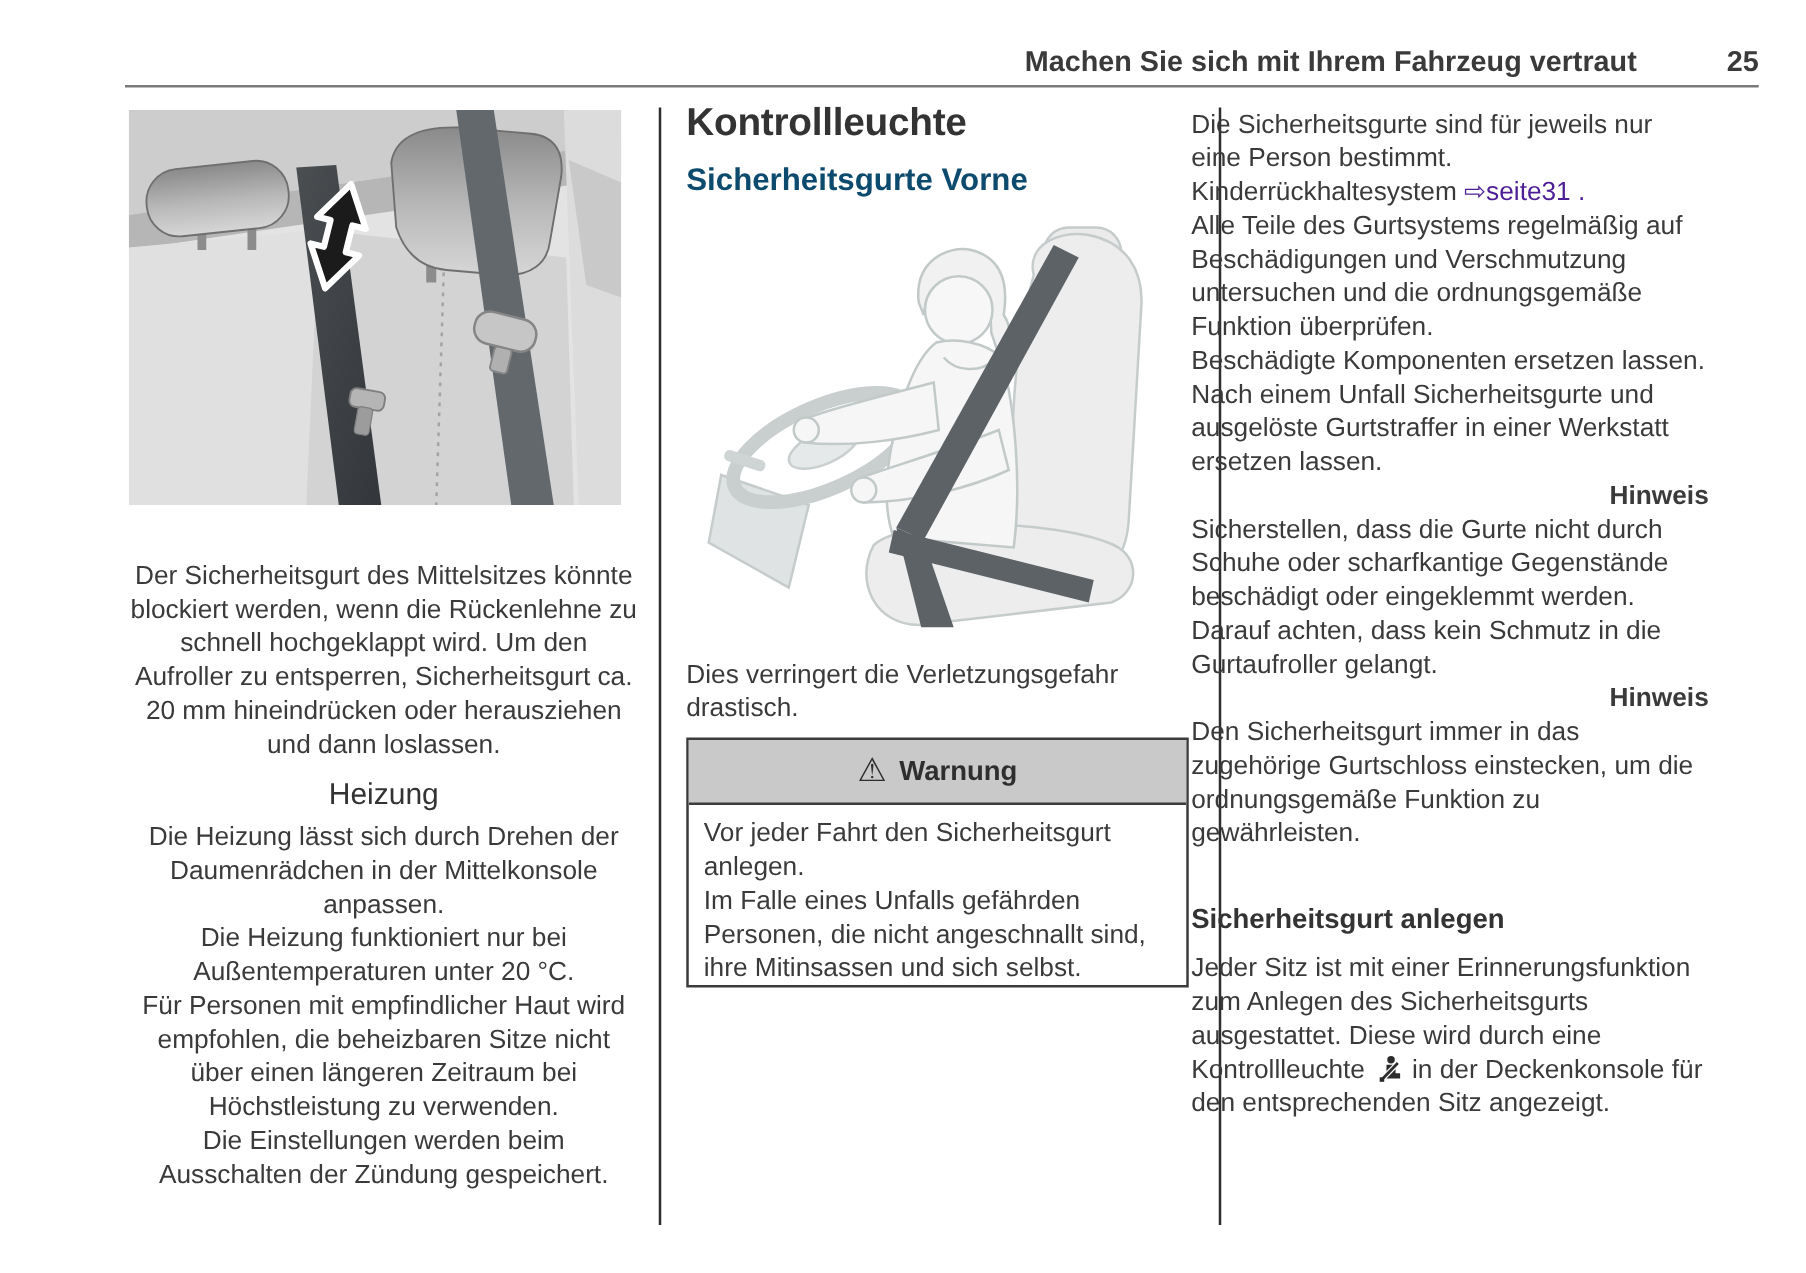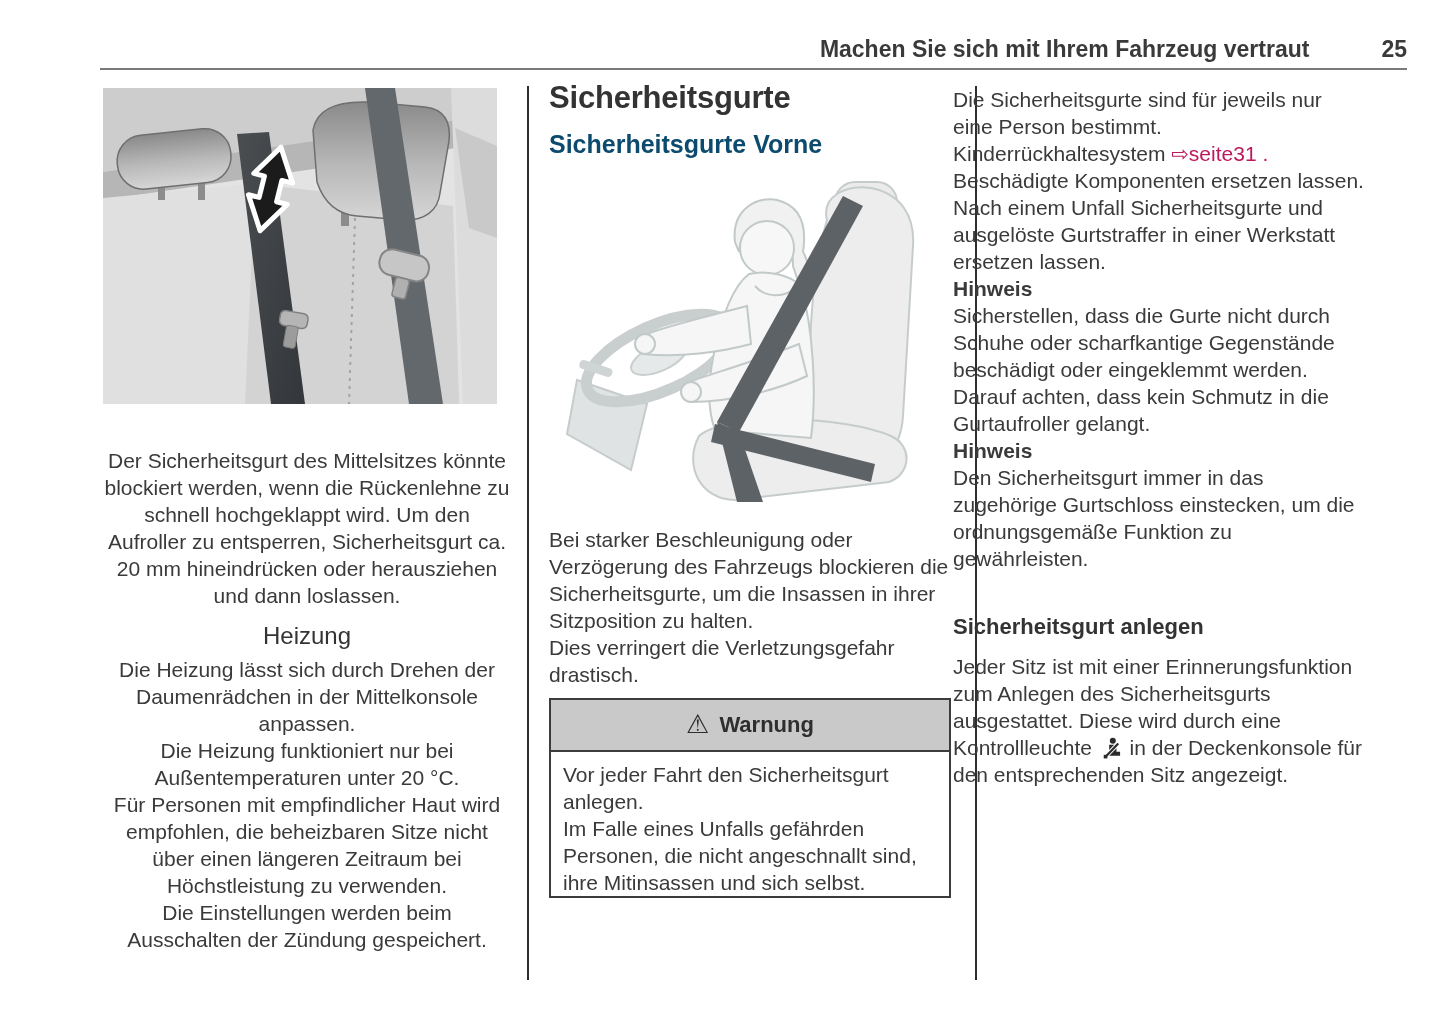--- a/index.html
+++ b/index.html
@@ -37,25 +37,25 @@
   .warning-box{border:2px solid #3c3c3c;margin-top:10px;}
   .warning-head{
     background:#c9c9c9;border-bottom:2px solid #3c3c3c;
     text-align:center;font-weight:bold;font-size:22px;
     padding:11px 0 12px;color:#2e2e2e;
     display:flex;align-items:center;justify-content:center;gap:10px;
   }
   .warning-tri{font-weight:normal;font-size:26px;line-height:1;position:relative;top:-1px;}
   .warning-body{padding:9px 12px 0;}
   
-  .note-label{font-weight:bold;}
+  .note-label{font-weight:bold;text-align:right;}
   .h-anlegen{font-size:22px;font-weight:bold;margin:41px 0 13px;color:#333;}
   .fasten-para{margin-top:0;}
   .belt-icon{display:inline-block;vertical-align:-4px;margin:0 3px;}
-  .page-ref{color:#be185d;cursor:pointer;}
+  .page-ref{color:#4c1d95;cursor:pointer;}
 </style>
 </head>
 <body>
 
 <div class="page-header">
   <span>Machen Sie sich mit Ihrem Fahrzeug vertraut</span>
   <span>25</span>
 </div>
 <div class="header-rule"></div>
 
@@ -116,21 +116,21 @@
   <p>Der Sicherheitsgurt des Mittelsitzes könnte blockiert werden, wenn die Rückenlehne zu schnell hochgeklappt wird. Um den Aufroller zu entsperren, Sicherheitsgurt ca. 20 mm hineindrücken oder herausziehen und dann loslassen.</p>
 
   <div class="h-heizung">Heizung</div>
   <p>Die Heizung lässt sich durch Drehen der Daumenrädchen in der Mittelkonsole anpassen.</p>
   <p>Die Heizung funktioniert nur bei Außentemperaturen unter 20 °C.</p>
   <p>Für Personen mit empfindlicher Haut wird empfohlen, die beheizbaren Sitze nicht über einen längeren Zeitraum bei Höchstleistung zu verwenden.</p>
   <p>Die Einstellungen werden beim Ausschalten der Zündung gespeichert.</p>
 </div>
 
 <div class="col col2">
-  <div class="mc-title">Sicherheitsgurte</div>
+  <div class="mc-title">Kontrollleuchte</div>
   <div class="mc-subtitle">Sicherheitsgurte Vorne</div>
 
   <svg class="illustration driver-fig" viewBox="0 0 402 334" aria-hidden="true">
     <rect x="0" y="0" width="402" height="334" fill="#ffffff"></rect>
 
     <rect x="286" y="14" width="62" height="50" rx="20" fill="#ebebeb" stroke="#c6cccc" stroke-width="2"></rect>
     <path d="M278,52 C272,28 298,16 322,20 C352,26 366,48 364,78 L354,248 C352,280 336,296 308,294 L268,288 C256,240 258,120 278,52 Z" fill="#ededed" stroke="#c6cccc" stroke-width="2"></path>
     <path d="M150,268 C178,244 298,248 342,268 C364,278 362,306 340,314 L186,332 C152,332 134,298 150,268 Z" fill="#ededed" stroke="#c6cccc" stroke-width="2"></path>
 
     <path d="M28,212 L98,236 L82,302 L18,266 Z" fill="#dfe3e3" stroke="#c6cccc" stroke-width="2"></path>
@@ -148,38 +148,38 @@
     <path d="M198,138 C160,148 118,158 98,166 L94,186 C130,190 172,184 202,176 Z" fill="#f6f6f6" stroke="#c2c9c9" stroke-width="2"></path>
     <path d="M250,176 C210,192 162,206 140,214 L142,234 C182,234 228,222 258,208 Z" fill="#f6f6f6" stroke="#c2c9c9" stroke-width="2"></path>
     <circle cx="96" cy="176" r="10" fill="#f6f6f6" stroke="#c2c9c9" stroke-width="2"></circle>
     <circle cx="142" cy="224" r="10" fill="#f6f6f6" stroke="#c2c9c9" stroke-width="2"></circle>
 
     <polygon points="294,28 314,38 190,264 168,254" fill="#5d6266"></polygon>
     <polygon points="166,256 326,296 322,314 162,274" fill="#5d6266"></polygon>
     <polygon points="168,254 190,264 214,334 188,334" fill="#5d6266"></polygon>
   </svg>
 
-  <p>Bei starker Beschleunigung oder Verzögerung des Fahrzeugs blockieren die Sicherheitsgurte, um die Insassen in ihrer Sitzposition zu halten.</p>
   <p>Dies verringert die Verletzungsgefahr drastisch.</p>
 
   <div class="warning-box">
     <div class="warning-head">
       <span class="warning-tri">⚠</span>
       <span>Warnung</span>
     </div>
     <div class="warning-body">
       <p>Vor jeder Fahrt den Sicherheitsgurt anlegen.</p>
       <p>Im Falle eines Unfalls gefährden Personen, die nicht angeschnallt sind, ihre Mitinsassen und sich selbst.</p>
     </div>
   </div>
 </div>
 
 <div class="col col3">
   <p>Die Sicherheitsgurte sind für jeweils nur eine Person bestimmt.</p>
   <p><span>Kinderrückhaltesystem </span><span class="page-ref">⇨seite31 .</span></p>
+  <p>Alle Teile des Gurtsystems regelmäßig auf Beschädigungen und Verschmutzung untersuchen und die ordnungsgemäße Funktion überprüfen.</p>
   <p>Beschädigte Komponenten ersetzen lassen.</p>
   <p>Nach einem Unfall Sicherheitsgurte und ausgelöste Gurtstraffer in einer Werkstatt ersetzen lassen.</p>
 
   <p class="note-label">Hinweis</p>
   <p>Sicherstellen, dass die Gurte nicht durch Schuhe oder scharfkantige Gegenstände beschädigt oder eingeklemmt werden.</p>
   <p>Darauf achten, dass kein Schmutz in die Gurtaufroller gelangt.</p>
 
   <p class="note-label">Hinweis</p>
   <p>Den Sicherheitsgurt immer in das zugehörige Gurtschloss einstecken, um die ordnungsgemäße Funktion zu gewährleisten.</p>
 

